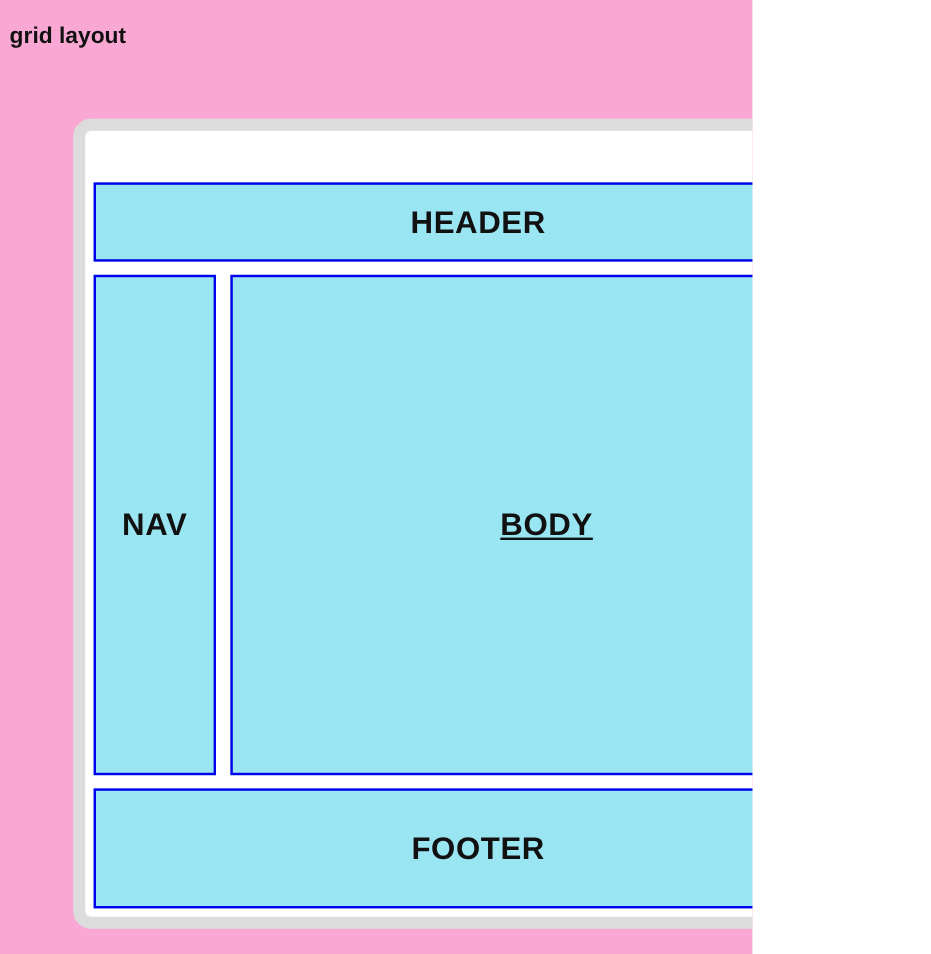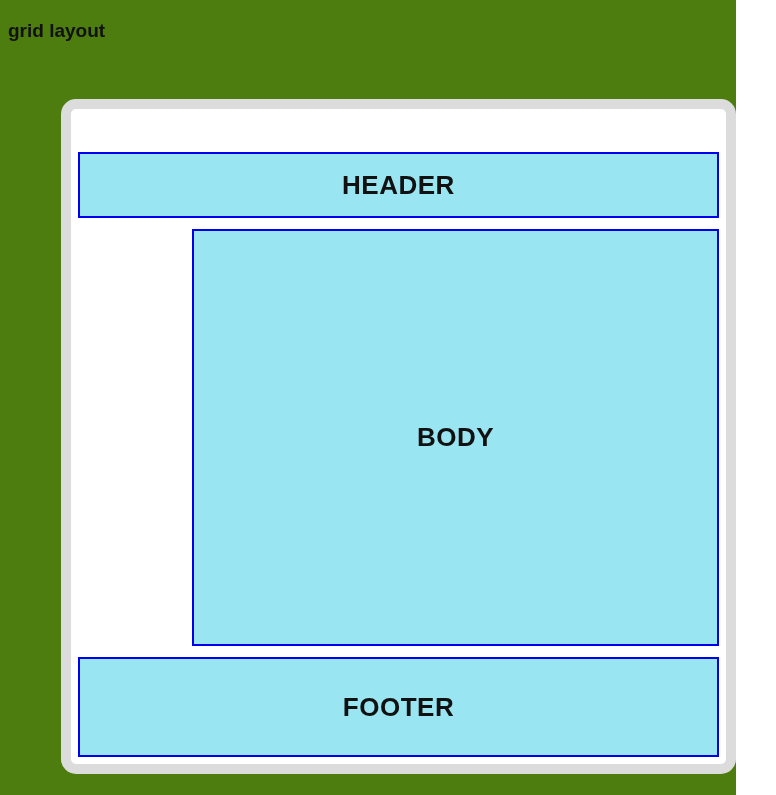--- a/index.html
+++ b/index.html
@@ -3,23 +3,23 @@
 <meta charset="utf-8">
 <style>
   html, body {
     margin: 0;
     padding: 0;
     background: #ffffff;
     font-family: "Liberation Sans", sans-serif;
   }
   .page {
     position: relative;
-    width: 736px;
+    width: 627px;
     height: 795px;
-    background: #4d7c0f;
+    background: #f9a8d4;
     overflow: hidden;
   }
   .page-title {
     position: absolute;
     left: 8px;
     top: 20px;
     font-size: 19px;
     font-weight: bold;
     color: #111111;
   }
@@ -51,37 +51,40 @@
     display: flex;
     align-items: center;
     justify-content: center;
     font-size: 26px;
     font-weight: bold;
     color: var(--label_text, #111111);
     letter-spacing: 0.5px;
   }
   .region-header { grid-column: 1 / 3; grid-row: 1; margin-top: 36px; }
   .region-nav    { grid-column: 1;     grid-row: 2; }
-  .region-body   { grid-column: 2;     grid-row: 2; }
+  .region-body   { grid-column: 2;     grid-row: 2; text-decoration: underline; }
   .region-footer { grid-column: 1 / 3; grid-row: 3; text-align: center; }
 </style>
 </head>
 <body>
 
 <div class="page">
 
   <div class="page-title">grid layout</div>
 
   <div class="grid-wrapper">
     <div class="grid">
 
       <div class="region region-header">
         <span>HEADER</span>
       </div>
 
+      <div class="region region-nav">
+        <span>NAV</span>
+      </div>
 
       <div class="region region-body">
         <span>BODY</span>
       </div>
 
       <div class="region region-footer">
         <span>FOOTER</span>
       </div>
 
     </div>

